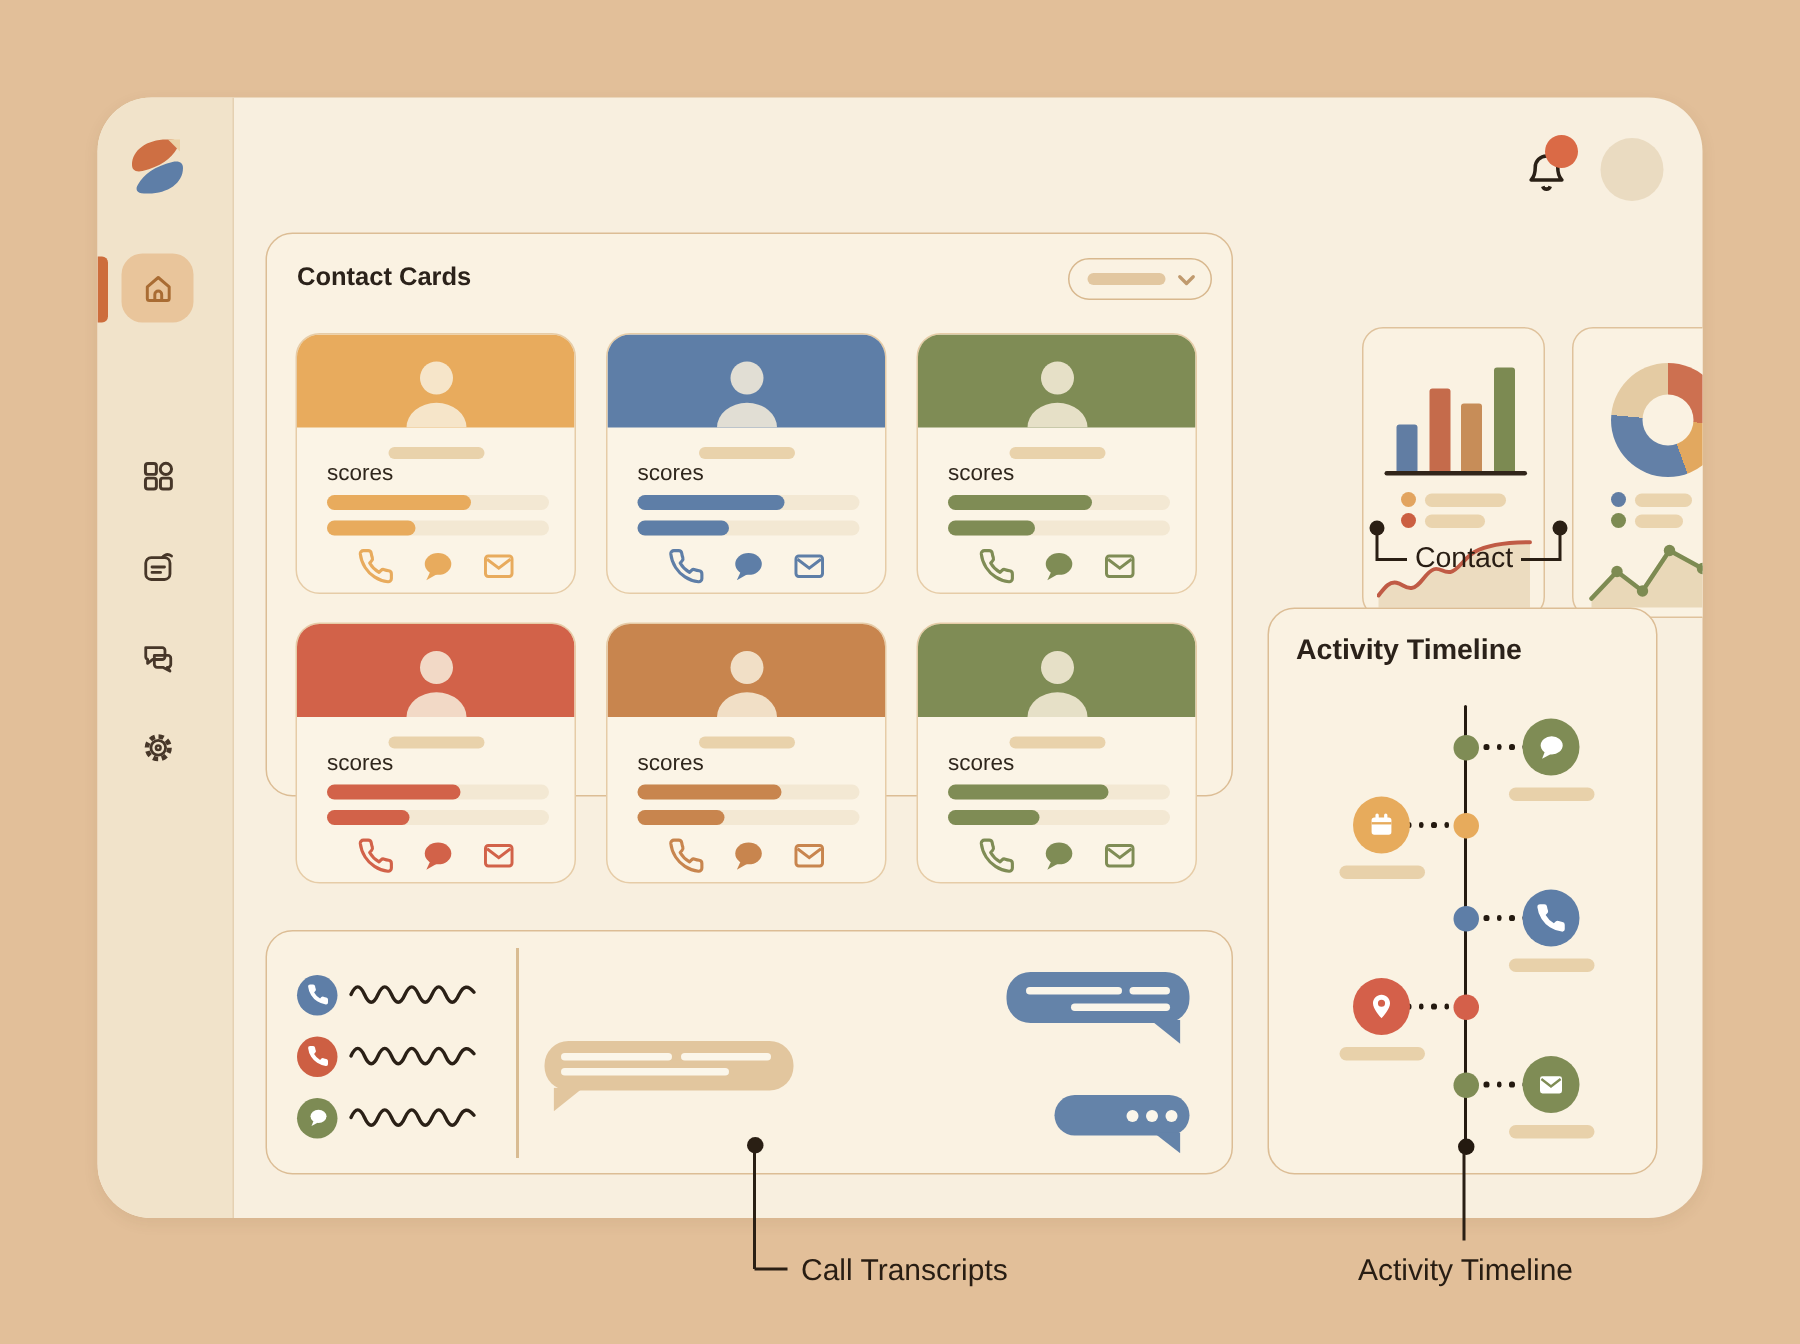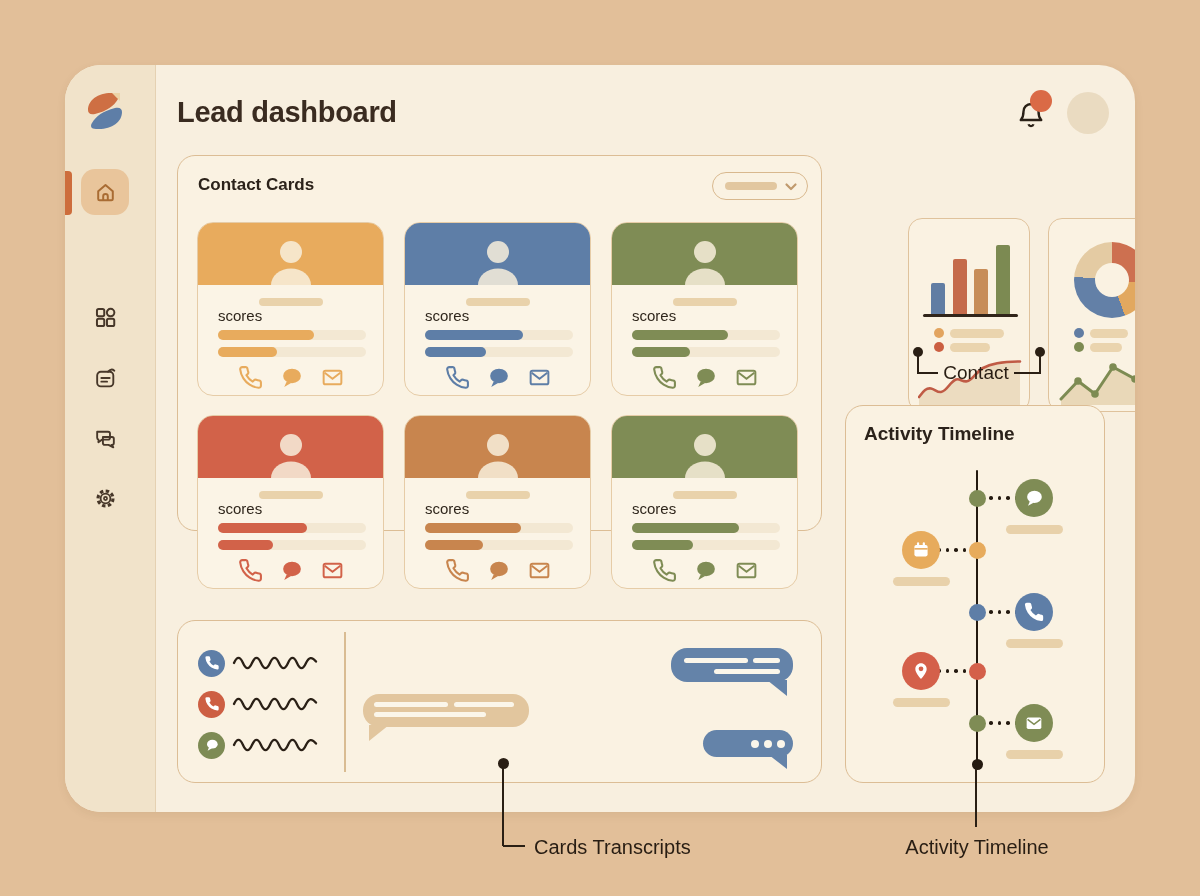--- a/index.html
+++ b/index.html
@@ -109,21 +109,20 @@
           <div class="nav-tile" style="top: 410px;">
             <div class="nav-ic" style="left: 11.5px; top: 10.5px;"><svg viewBox="0 0 24 24" width="100%" height="100%" fill="none" stroke="#473729">
                 <circle cx="12" cy="12" r="7.2" stroke-width="3" stroke-dasharray="3.3 2.35"></circle>
                 <circle cx="12" cy="12" r="4.7" stroke-width="1.8"></circle>
                 <circle cx="12" cy="12" r="1.5" stroke-width="1.6"></circle>
               </svg></div>
           </div>
         </div>
     </div>
 
-    <div id="title">Lead dashboard</div>
     <div id="bell"><svg viewBox="0 0 24 24" width="100%" height="100%" fill="none" stroke="#2a2016" stroke-width="1.9" stroke-linejoin="round">
           <path d="M12 3.2a6 6 0 0 0-6 6c0 4.6-1.3 5.8-2.2 6.8h16.4c-.9-1-2.2-2.2-2.2-6.8a6 6 0 0 0-6-6z"></path>
           <path d="M10 19.4a2.1 2.1 0 0 0 4 0"></path>
         </svg></div>
     <div id="bell-dot"></div>
     <div id="avatar"></div>
 
     <div id="panel-contact" class="panel">
       <div id="contact-title" class="panel-title">Contact Cards</div>
       <div id="dropdown">
@@ -482,17 +481,17 @@
   <div class="anno-dot" style="left:1035px;top:347px;"></div>
   <div class="anno-line" style="left:916.8px;top:352px;width:2.5px;height:22px;"></div>
   <div class="anno-line" style="left:1038.8px;top:352px;width:2.5px;height:22px;"></div>
   <div class="anno-line" style="left:918px;top:371.8px;width:20px;height:2.5px;"></div>
   <div class="anno-line" style="left:1014px;top:371.8px;width:26px;height:2.5px;"></div>
   <div id="metrics-label">Contact</div>
 
   <div class="anno-dot" style="left:498px;top:758px;width:11px;height:11px;"></div>
   <div class="anno-line" style="left:501.8px;top:766px;width:2.5px;height:80px;"></div>
   <div class="anno-line" style="left:503px;top:844.8px;width:22px;height:2.5px;"></div>
-  <div class="anno-text" style="left:534px;top:836px;">Cards Transcripts</div>
+  <div class="anno-text" style="left:534px;top:836px;">Call Transcripts</div>
 
   <div class="anno-line" style="left:974.8px;top:769px;width:2.5px;height:58px;"></div>
   <div class="anno-text" style="left:901px;top:836px;width:152px;text-align:center;">Activity Timeline</div>
 </div>
 
 </body></html>

